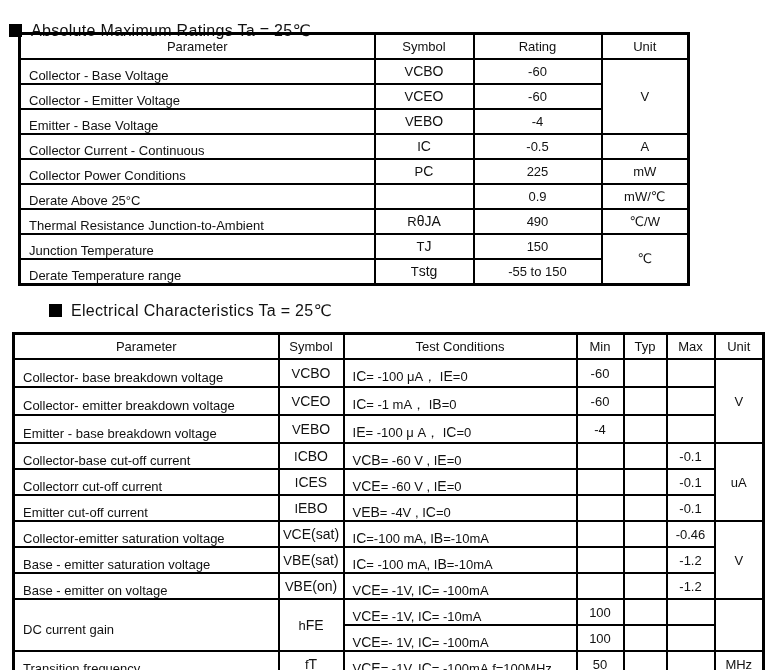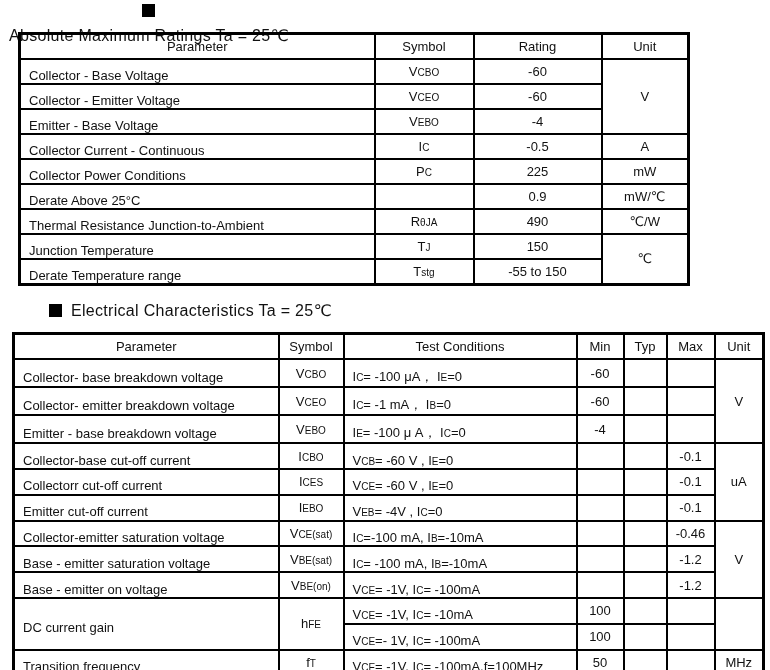--- a/index.html
+++ b/index.html
@@ -17,30 +17,30 @@
     position:absolute;border-collapse:collapse;table-layout:fixed;
     border:3px solid #000;
   }
   td,th{
     border:2px solid #000;font-size:13px;font-weight:normal;
     overflow:hidden;white-space:nowrap;vertical-align:middle;color:#111;
   }
   th{text-align:center;margin-top:32px;}
   .c{text-align:center;padding:0 2px;}
   .l{text-align:left;padding:8px 4px 0 8px;}
-  .sub{font-size:10px;letter-spacing:0;}
+  .sub{font-size:14px;letter-spacing:0;}
   #t1{left:18px;top:32px;width:669px;}
   #t1 tr{height:25px;}
   #t2{left:12px;top:332px;width:750px;}
   #t2 tr{height:25.8px;}
 </style>
 </head>
 <body>
 
-<div class="section-title" style="top:4px;flex-direction:column;">
+<div class="section-title" style="top:21px;">
   <span class="bullet"></span>
   <span>Absolute Maximum Ratings Ta = 25℃</span>
 </div>
 
 <table id="t1">
   <colgroup>
       <col style="width:355px">
       <col style="width:99px">
       <col style="width:128px">
       <col style="width:87px">

